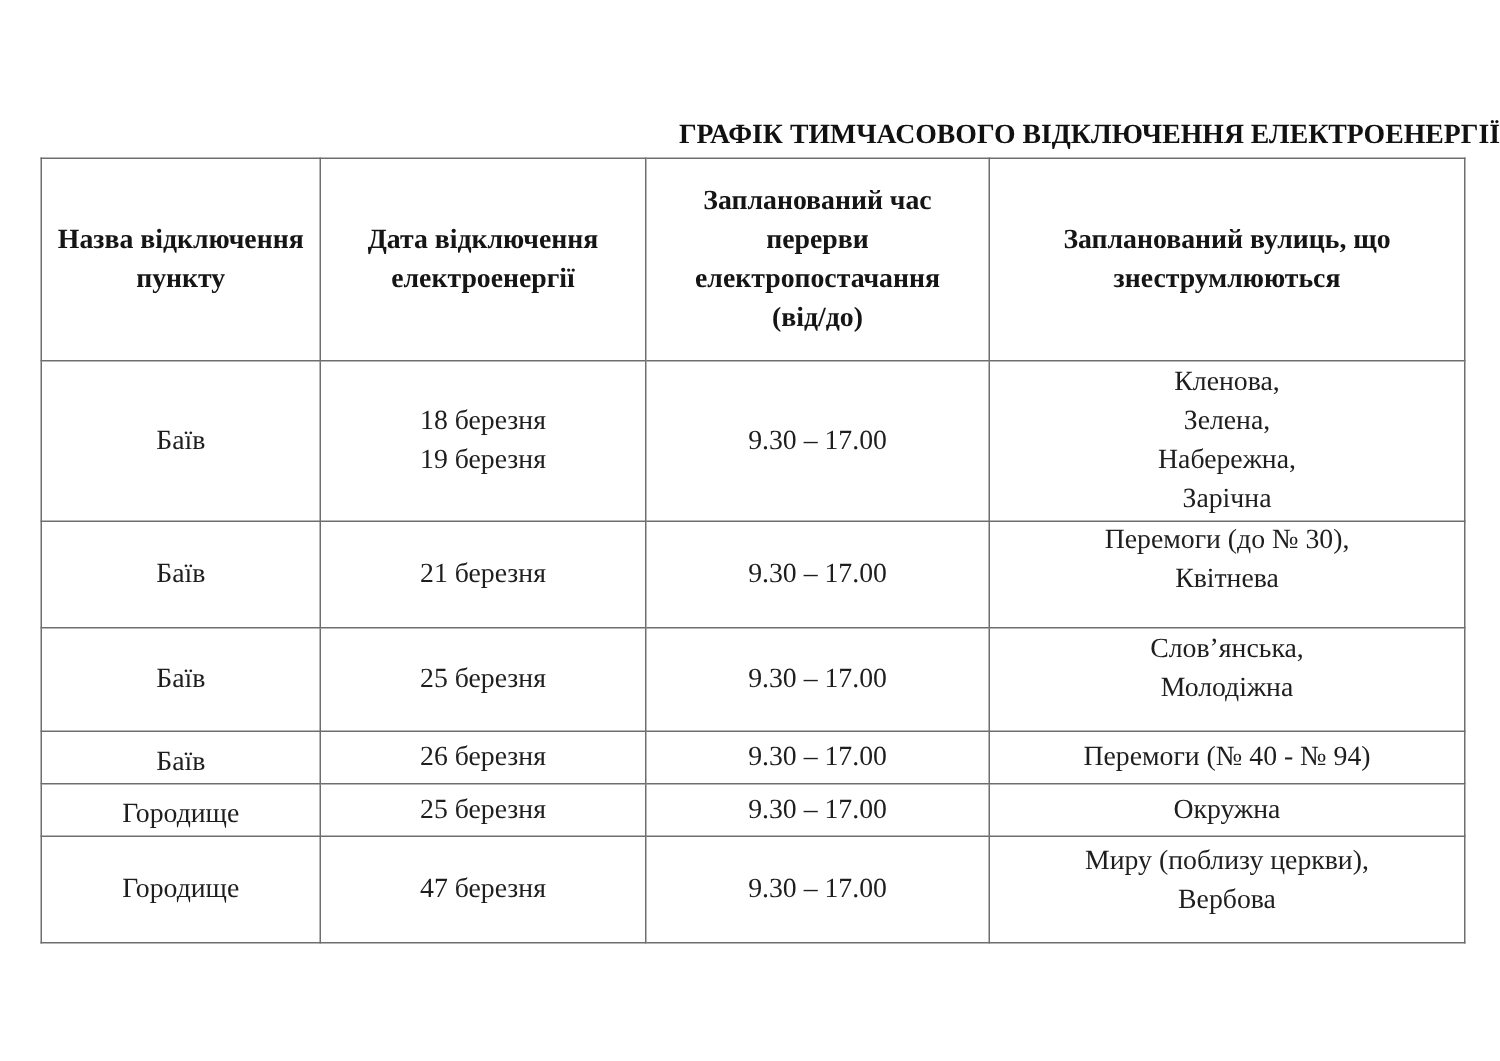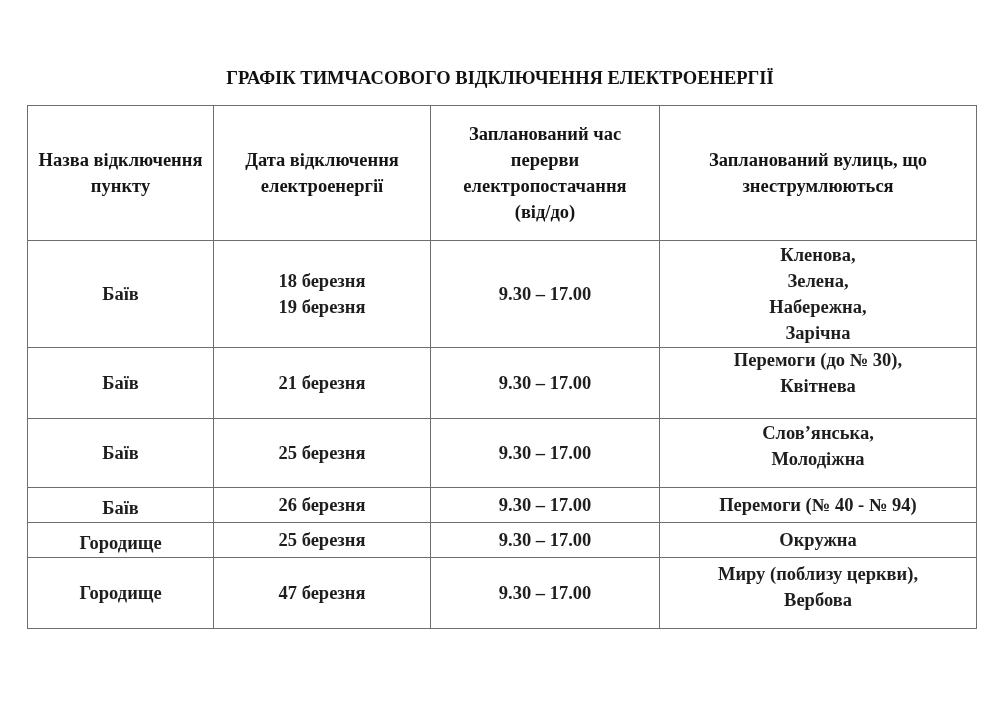--- a/index.html
+++ b/index.html
@@ -10,24 +10,24 @@
     body {
       width: 1000px;
       height: 707px;
       position: relative;
       overflow: hidden;
       font-family: "Liberation Serif", "DejaVu Serif", serif;
       color: #1a1a1a;
     }
     .title {
       position: absolute;
-      top: 68px;
+      top: 80px;
       left: 0;
       width: 1000px;
-      text-align: center;
+      text-align: right;
       font-weight: bold;
       font-size: 18.5px;
       letter-spacing: 0px;
       color: #111;
     }
     table.schedule {
       position: absolute;
       left: 27px;
       top: 105px;
       width: 949px;
@@ -42,21 +42,21 @@
       font-size: 18.5px;
       line-height: 26px;
     }
     table.schedule th {
       font-weight: bold;
       color: #151515;
       line-height: 26px;
       text-align: center;
     }
     table.schedule td {
-      font-weight: bold;
+      font-weight: normal;
       color: #1e1e1e;
     }
     .col-1 { width: 186px; }
     .col-2 { width: 217px; }
     .col-3 { width: 229px; }
     .col-4 { width: 317px; }
     tr.h-head { height: 135px; }
     tr.h-r0 { height: 107px; }
     tr.h-r1 { height: 71px; }
     tr.h-r2 { height: 69px; }

